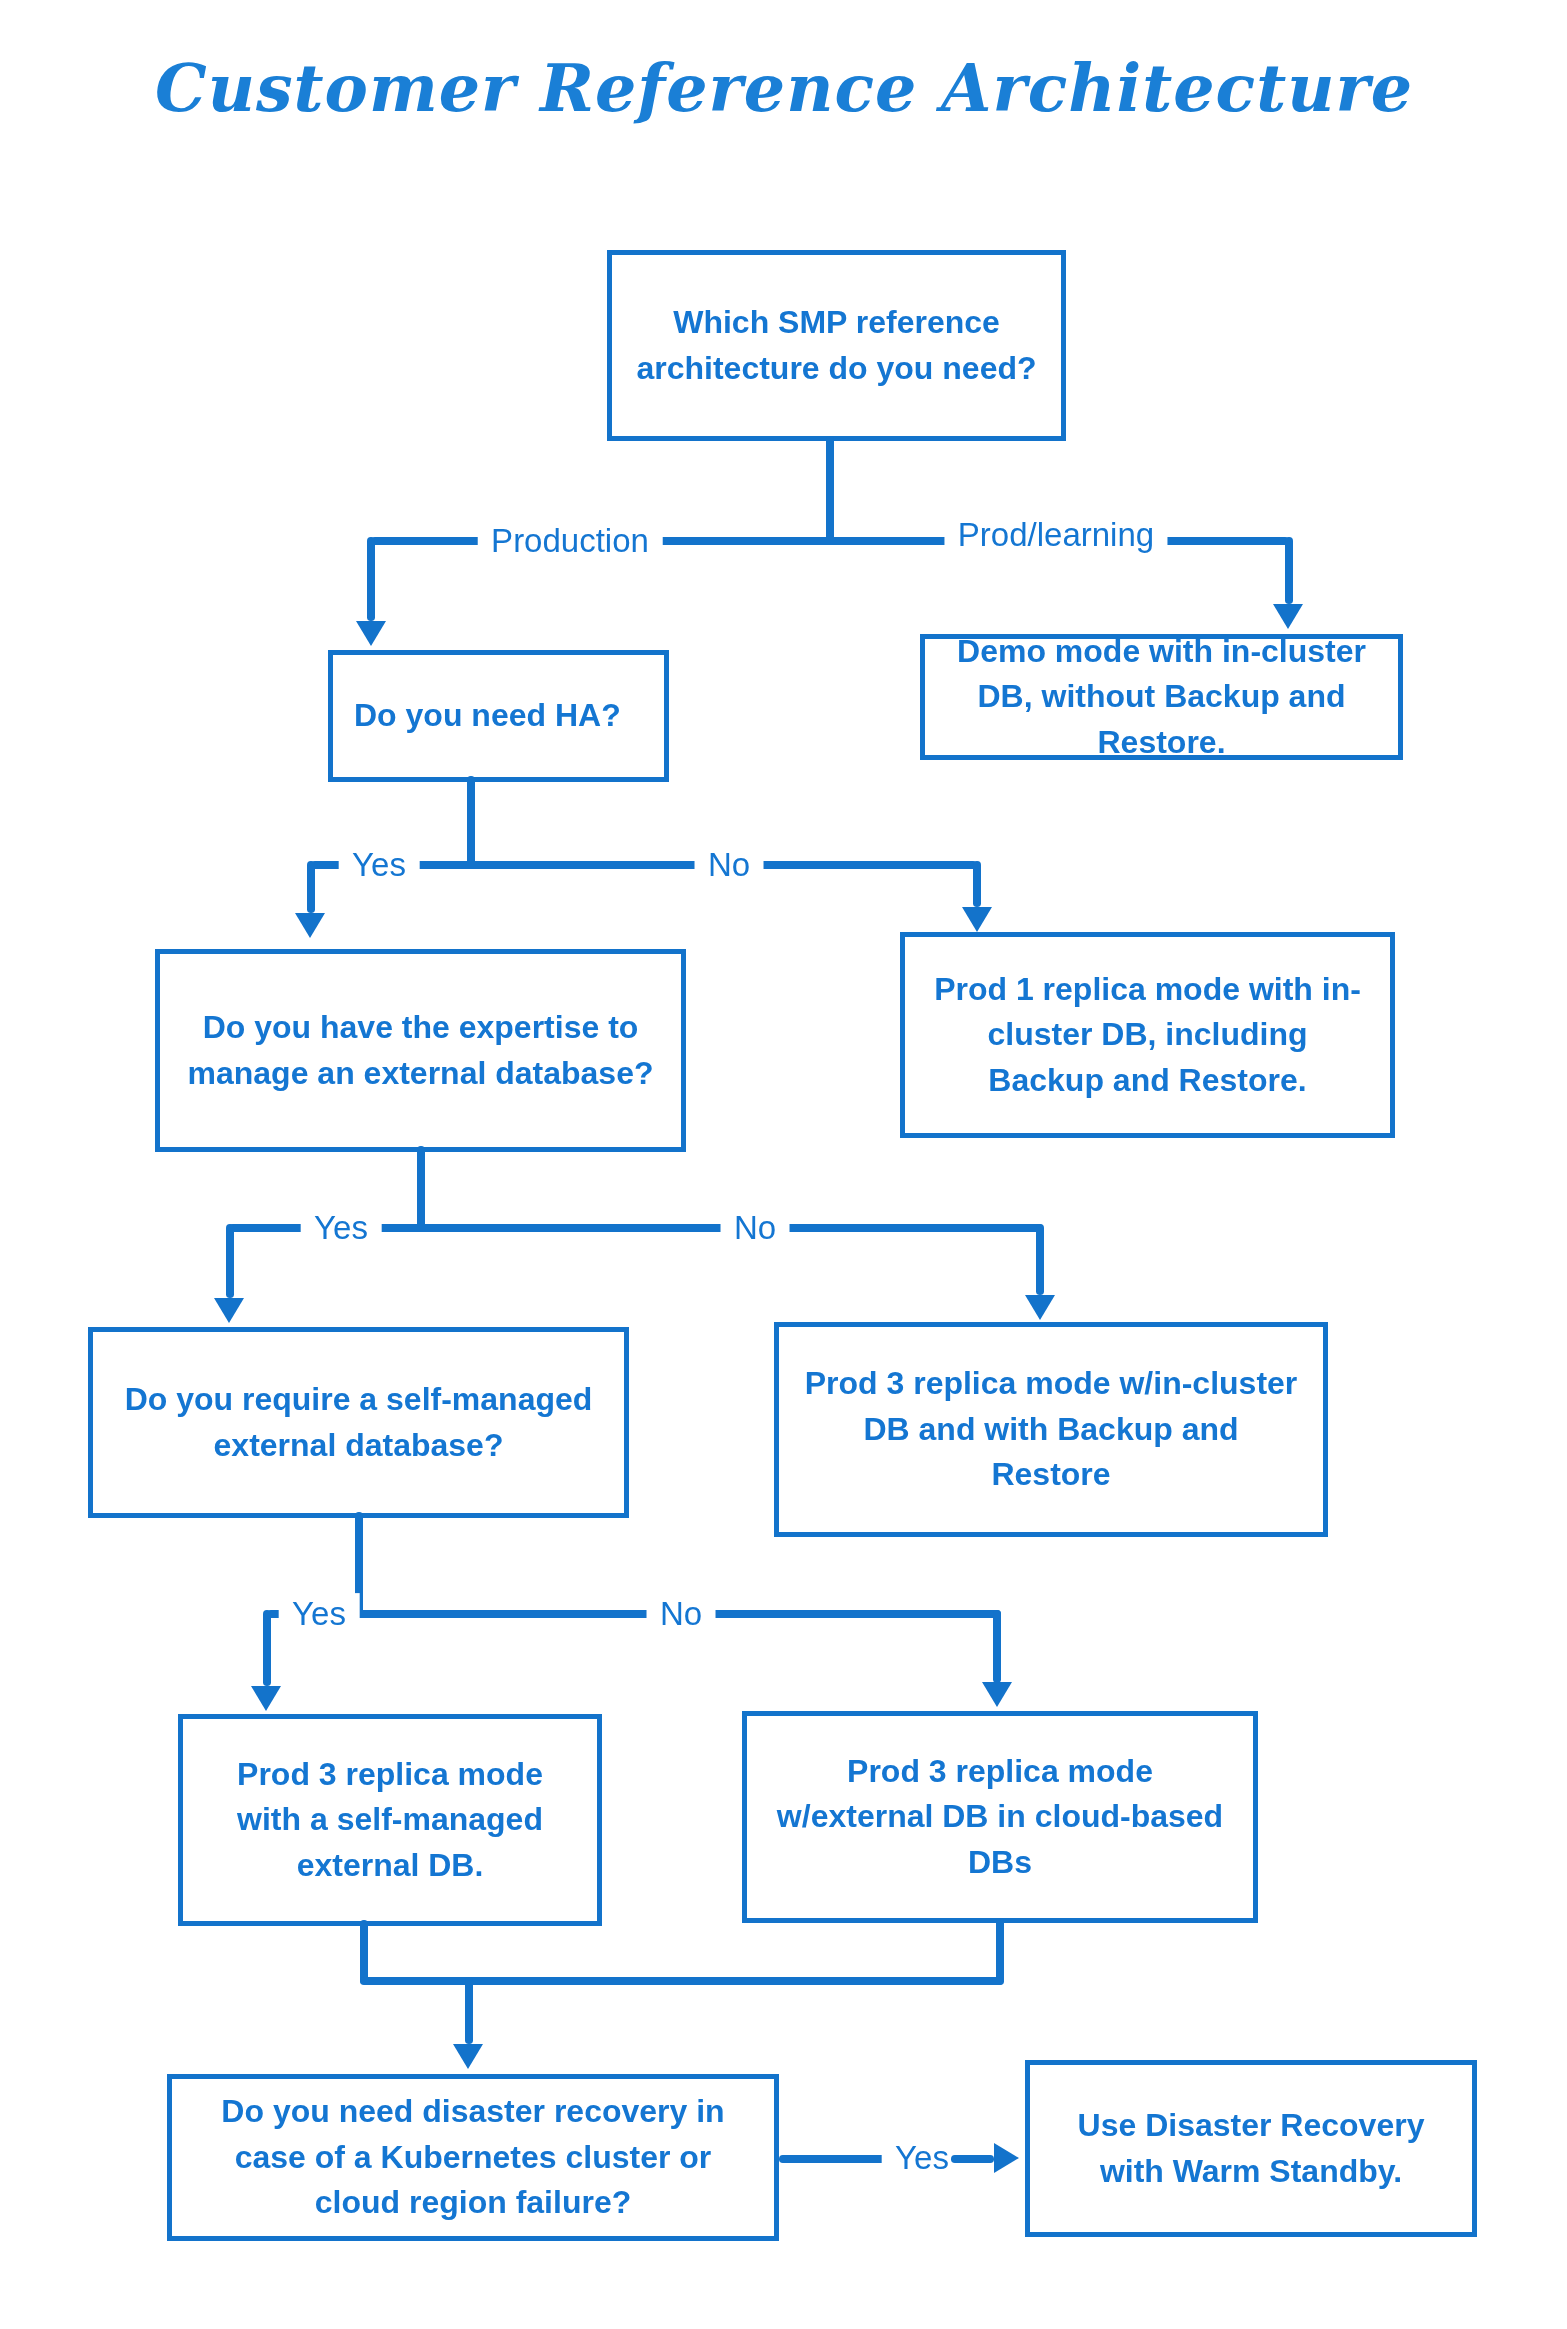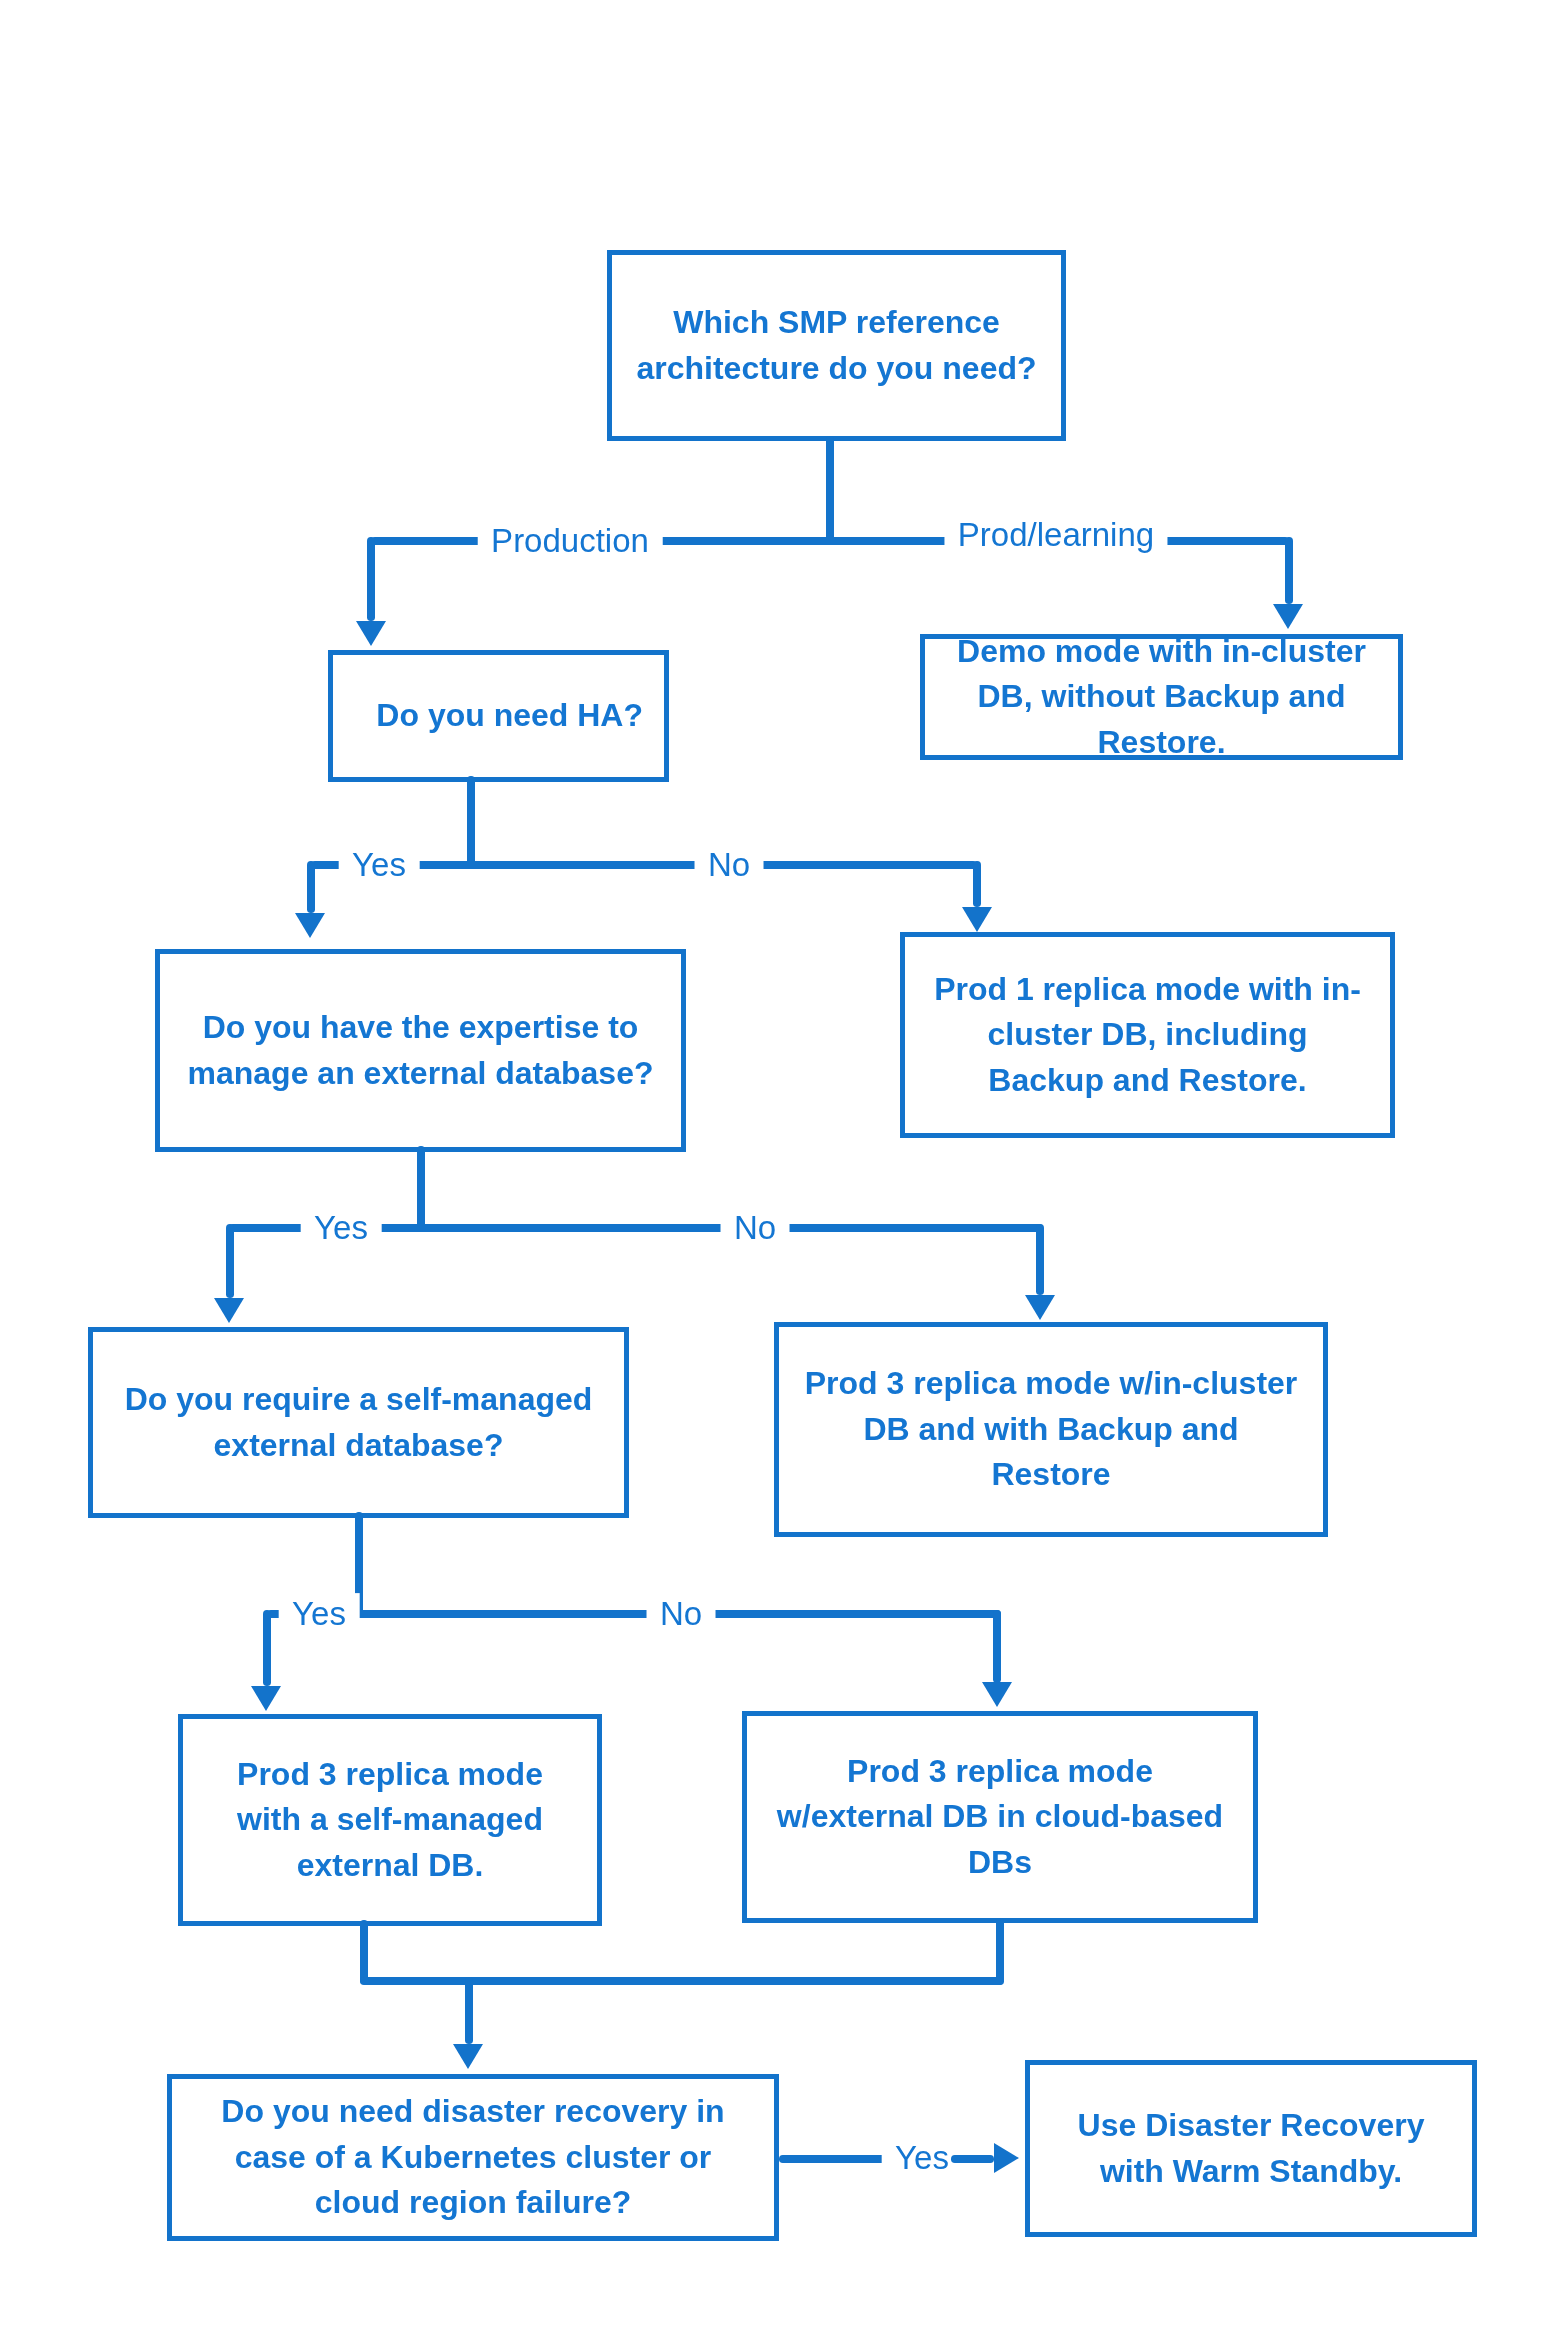--- a/index.html
+++ b/index.html
@@ -26,21 +26,21 @@
     font-size:65px;
     letter-spacing:1px;
     color:#1a7fd6;
   }
   .node{
     position:absolute;
     border:5.7px solid var(--accent);
     background:var(--bg);
     display:flex;
     align-items:center;
-    justify-content:flex-end;
+    justify-content:flex-start;
     box-sizing:border-box;
     text-align:center;
     padding:9.6px 21px;
   }
   .node-text{
     color:var(--text);
     font-weight:bold;
     font-size:32px;
     line-height:1.42;
   }
@@ -67,20 +67,21 @@
     font-weight:400;
     padding:1.9px 13.4px;
     white-space:nowrap;
   }
 </style>
 </head>
 <body>
 
 <div class="canvas">
 
+  <div class="title">Customer Reference Architecture</div>
 
   <div class="node" style="left:607px;top:250px;width:459px;height:191px;">
     <span class="node-text">Which SMP reference architecture do you need?</span>
   </div>
 
   <div class="vline" style="left:826px;top:436px;height:109px;"></div>
 
   <div class="hline" style="left:371px;top:537px;width:918px;"></div>
   <div class="vline" style="left:367px;top:537px;height:84px;"></div>
   <div class="arrow-down" style="left:356px;top:621px;"></div>

